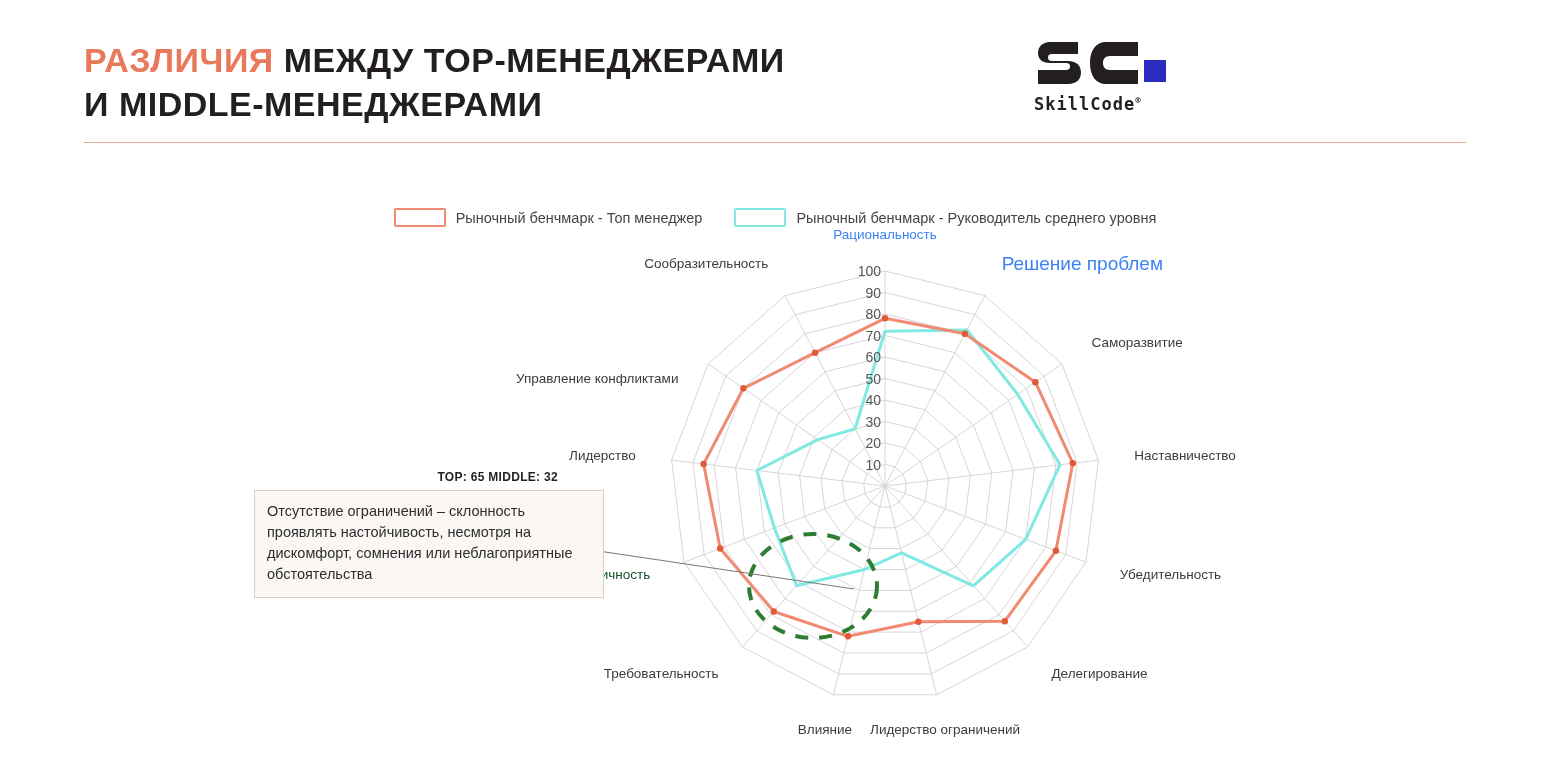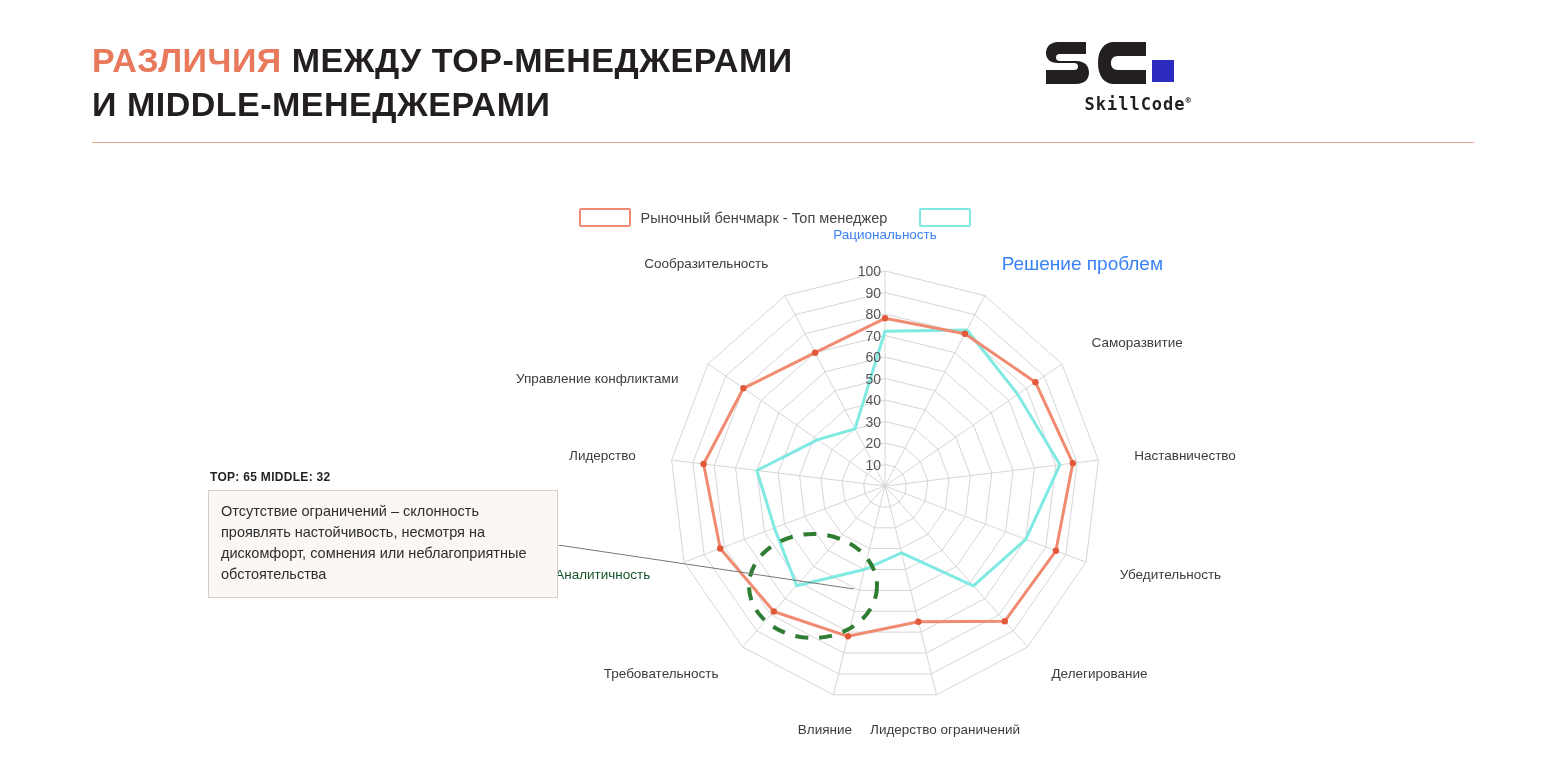--- a/index.html
+++ b/index.html
@@ -12,21 +12,21 @@
     background: #ffffff;
     font-family: "Liberation Sans", sans-serif;
     color: #333333;
     position: relative;
     overflow: hidden;
   }
 
   
   .header {
     position: absolute;
-    left: 8px; top: 0;
+    left: 0; top: 0;
     width: 1268px;
     height: 150px;
   }
   .title-block {
     position: absolute;
     left: 84px;
     top: 38px;
   }
   .title-line {
     font-family: "Liberation Sans Narrow", "Liberation Sans", sans-serif;
@@ -71,21 +71,21 @@
   .logo-mark {
     position: relative;
     width: 150px;
     height: 52px;
   }
   .logo-text {
     position: absolute;
     left: 0;
     top: 56px;
     width: 150px;
-    text-align: right;
+    text-align: left;
     font-family: "DejaVu Sans Mono", monospace;
     font-size: 17px;
     font-weight: bold;
     letter-spacing: 1px;
     color: #231f20;
   }
   .logo-reg {
     font-size: 9px;
     vertical-align: super;
   }
@@ -143,31 +143,33 @@
     width: 350px;
   }
   .callout-head {
     font-family: "Liberation Sans Narrow", "Liberation Sans", sans-serif;
     font-size: 12px;
     font-weight: bold;
     color: #231f20;
     letter-spacing: 0.3px;
     margin-bottom: 6px;
     padding-left: 2px;
+    text-align: right;
   }
   .callout-body {
     border: 1px solid #d8d0c8;
     background: #faf7f4;
     padding: 10px 12px 12px 12px;
     font-family: "Liberation Sans Narrow", "Liberation Sans", sans-serif;
     font-size: 14.5px;
     line-height: 21px;
     color: #2e2e2e;
     box-sizing: border-box;
     width: 350px;
+    margin-left: 46px;
   }
   .callout-line {
     position: absolute;
     left: 558px;
     top: 545px;
     width: 300px;
     height: 46px;
     pointer-events: none;
   }
 </style>
@@ -196,20 +198,21 @@
   </div>
 </div>
 
 <div class="legend">
   <div class="legend-item">
     <span class="legend-swatch"></span>
     <span class="legend-label">Рыночный бенчмарк - Топ менеджер</span>
   </div>
   <div class="legend-item">
     <span class="legend-swatch cyan"></span>
+    <span class="legend-label">Рыночный бенчмарк - Руководитель среднего уровня</span>
   </div>
 </div>
 
 <div class="chart-area">
   <svg class="chart-svg" id="radar-svg" width="660" height="520" viewBox="0 0 660 520">
     <g id="radar-grid">
         <polygon points="325.0,35.0 424.9,59.6 501.9,127.9 538.4,224.1 526.0,326.2 467.6,410.9 376.5,458.8 273.5,458.8 182.4,410.9 124.0,326.2 111.6,224.1 148.1,127.9 225.1,59.6" fill="none" stroke="#d6d6d6" stroke-width="1"></polygon>
         <polygon points="325.0,56.5 414.9,78.7 484.2,140.1 517.1,226.7 505.9,318.6 453.3,394.8 371.3,437.9 278.7,437.9 196.7,394.8 144.1,318.6 132.9,226.7 165.8,140.1 235.1,78.7" fill="none" stroke="#d6d6d6" stroke-width="1"></polygon>
         <polygon points="325.0,78.0 404.9,97.7 466.6,152.3 495.7,229.3 485.8,311.0 439.1,378.7 366.2,417.0 283.8,417.0 210.9,378.7 164.2,311.0 154.3,229.3 183.4,152.3 245.1,97.7" fill="none" stroke="#d6d6d6" stroke-width="1"></polygon>
         <polygon points="325.0,99.5 394.9,116.7 448.9,164.5 474.4,231.9 465.7,303.4 424.8,362.7 361.0,396.1 289.0,396.1 225.2,362.7 184.3,303.4 175.6,231.9 201.1,164.5 255.1,116.7" fill="none" stroke="#d6d6d6" stroke-width="1"></polygon>

